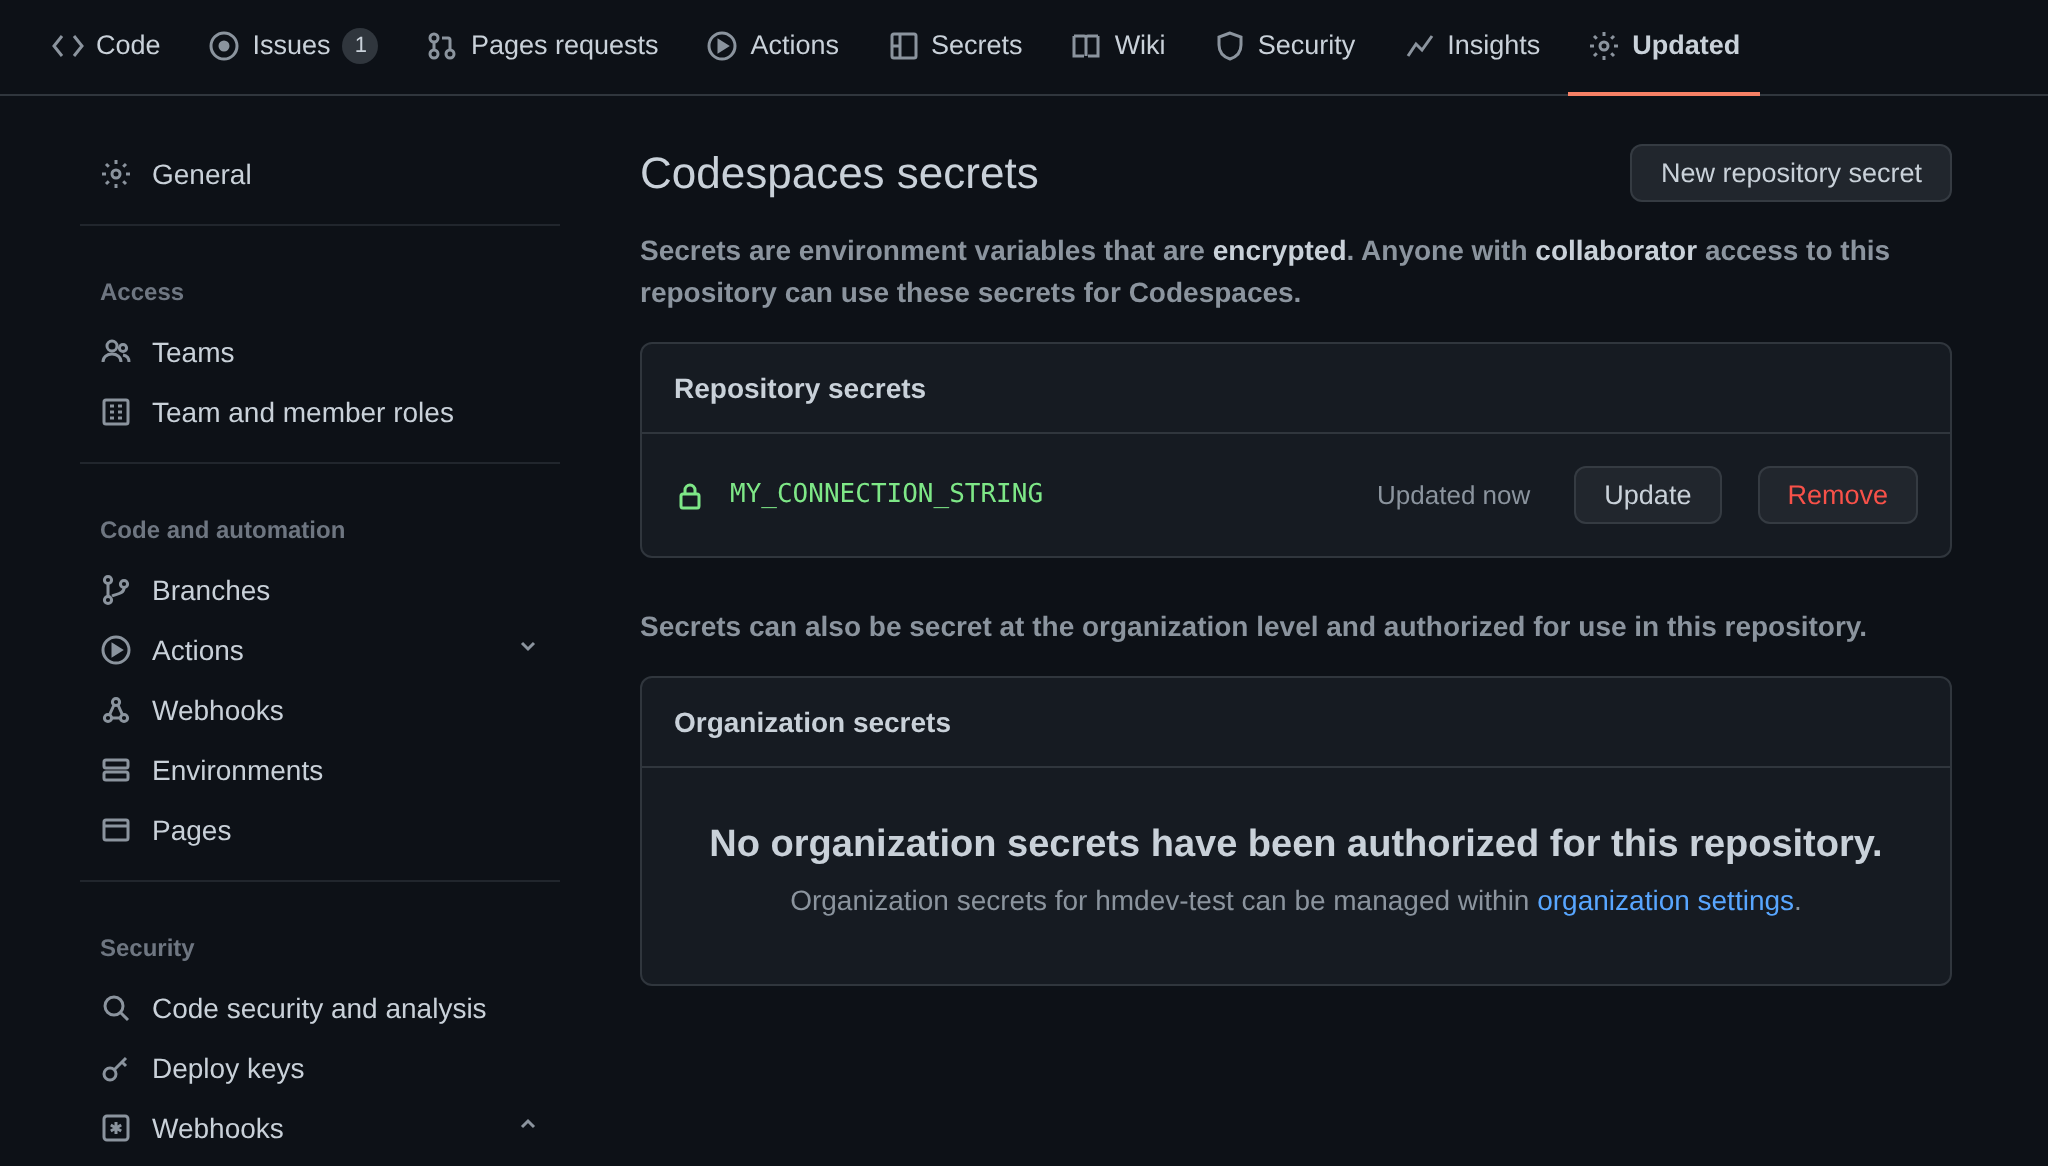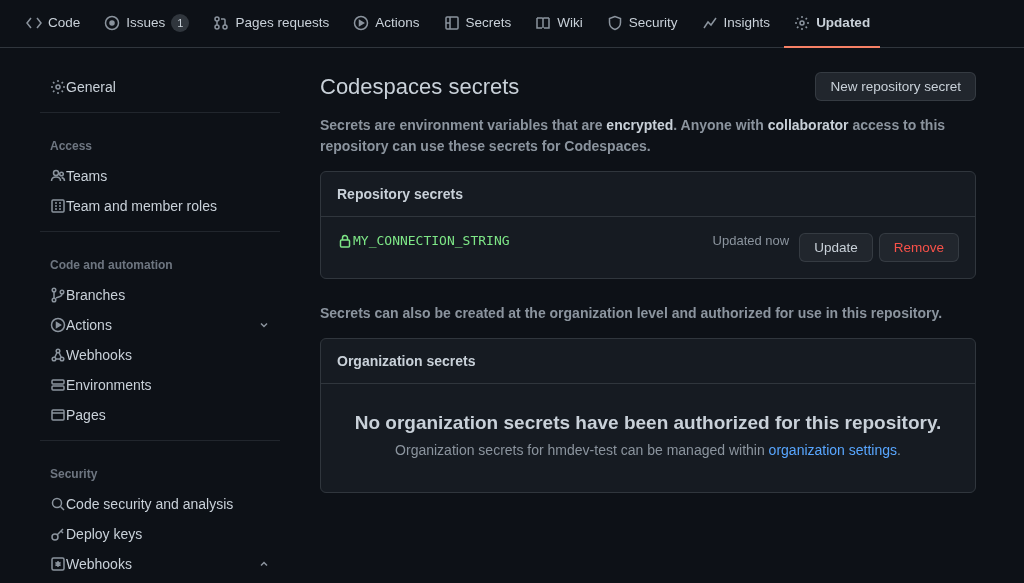--- a/index.html
+++ b/index.html
@@ -22,37 +22,37 @@
   .repo-nav{display:flex;align-items:center;border-bottom:1px solid var(--border);padding:0 16px;height:48px;gap:4px;}
   .repo-nav-item{display:flex;align-items:center;gap:6px;padding:0 10px;height:48px;color:var(--text);font-size:13.5px;cursor:pointer;border-bottom:2px solid transparent;}
   .repo-nav-item.active{border-bottom:2px solid var(--accent);font-weight:600;}
   .repo-nav-item .ico{width:16px;height:16px;display:flex;align-items:center;justify-content:center;color:var(--text-muted);}
   .counter{background:#30363d;color:var(--text);border-radius:10px;font-size:11px;padding:1px 6px;min-width:18px;text-align:center;line-height:16px;}
   
   .layout{display:flex;}
   .sidebar{width:296px;padding:24px 16px 0 40px;}
   .main{flex:1;padding:24px 48px 0 24px;}
   
-  .side-link{display:flex;align-items:center;padding:7px 10px;border-radius:6px;color:var(--text);cursor:pointer;font-size:14px;}
+  .side-link{display:flex;align-items:flex-start;gap:10px;padding:7px 10px;border-radius:6px;color:var(--text);cursor:pointer;font-size:14px;}
   .side-link .ico{width:16px;height:16px;color:var(--text-muted);display:flex;align-items:center;justify-content:center;}
   .side-link .chev{margin-left:auto;color:var(--text-muted);}
   .side-group-title{color:var(--text-faint);font-size:12px;font-weight:600;padding:16px 10px 8px;}
   .side-hr{border:none;border-top:1px solid #21262d;margin:10px 0;}
   .side-sub{padding:6px 10px 6px 36px;color:var(--text);font-size:14px;border-radius:6px;cursor:pointer;position:relative;}
   
   .page-head{display:flex;align-items:center;justify-content:space-between;margin-bottom:14px;}
   .page-title{font-size:22px;font-weight:400;color:var(--text);}
   .btn{background:#21262d;border:1px solid rgba(240,246,252,0.1);color:var(--text);padding:6px 14px;border-radius:6px;font-size:13.5px;cursor:pointer;font-weight:500;}
   .btn.danger{color:var(--red);}
   .desc{color:var(--text-muted);line-height:1.5;margin-bottom:14px;font-size:14px;font-weight:bold;}
   .desc b{color:var(--text);}
   .panel{border:1px solid var(--border);border-radius:6px;background:var(--bg-panel);margin-bottom:24px;}
   .panel-head{padding:14px 16px;border-bottom:1px solid var(--border);display:flex;justify-content:space-between;}
   .panel-head h3{font-size:14px;font-weight:600;}
-  .secret-row{display:flex;padding:16px;}
+  .secret-row{display:flex;align-items:center;padding:16px;gap:12px;}
   .secret-name{color:var(--green);font-family:ui-monospace,SFMono-Regular,Menlo,monospace;font-size:13px;flex:1;}
   .secret-meta{color:var(--text-muted);font-size:13px;margin-right:10px;}
   .panel-body-center{padding:28px 16px 34px;text-align:center;}
   .panel-body-center h2{font-size:19px;font-weight:600;color:var(--text);margin-bottom:8px;}
   .panel-body-center p{color:var(--text-muted);font-size:14px;}
   .panel-body-center a{color:var(--link);text-decoration:none;}
   svg{display:block;}
 </style>
 </head>
 <body>
@@ -287,21 +287,21 @@
               <path d="M5.5 7V5a2.5 2.5 0 0 1 5 0v2"></path>
             </svg>
           </span>
         <span class="secret-name">MY_CONNECTION_STRING</span>
         <span class="secret-meta">Updated now</span>
         <button class="btn">Update</button>
         <button class="btn danger" style="margin-left:6px">Remove</button>
       </div>
     </div>
 
-    <p class="desc">Secrets can also be created at the organization level and authorized for use in this repository.</p>
+    <p class="desc">Secrets can also be secret at the organization level and authorized for use in this repository.</p>
 
     <div class="panel">
       <div class="panel-head">
         <h3>Organization secrets</h3>
       </div>
       <div class="panel-body-center">
         <h2>No organization secrets have been authorized for this repository.</h2>
         <p>
           <span>Organization secrets for hmdev-test can be managed within </span><a href="#">organization settings</a><span>.</span>
         </p>

